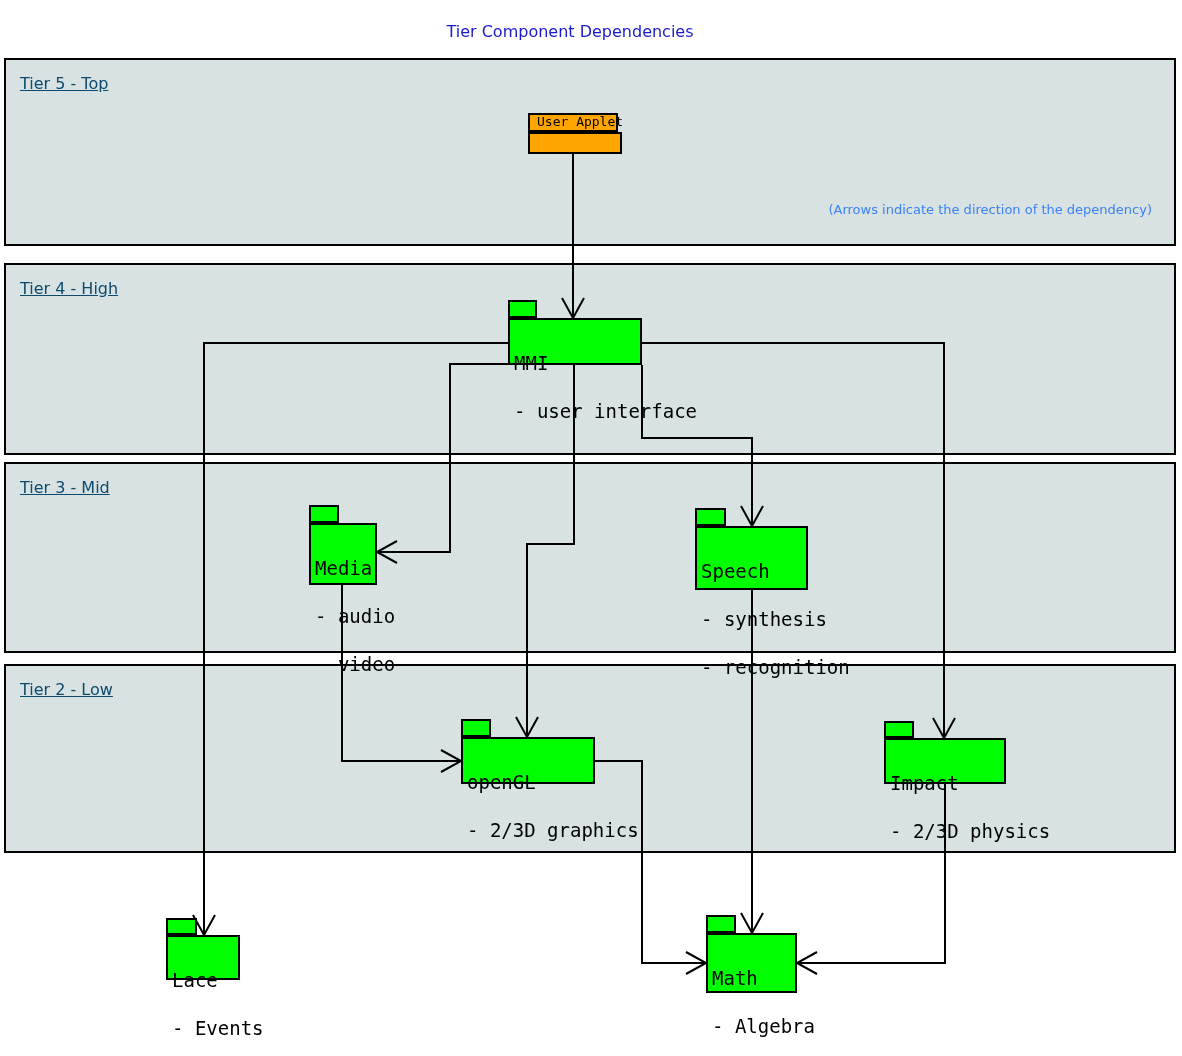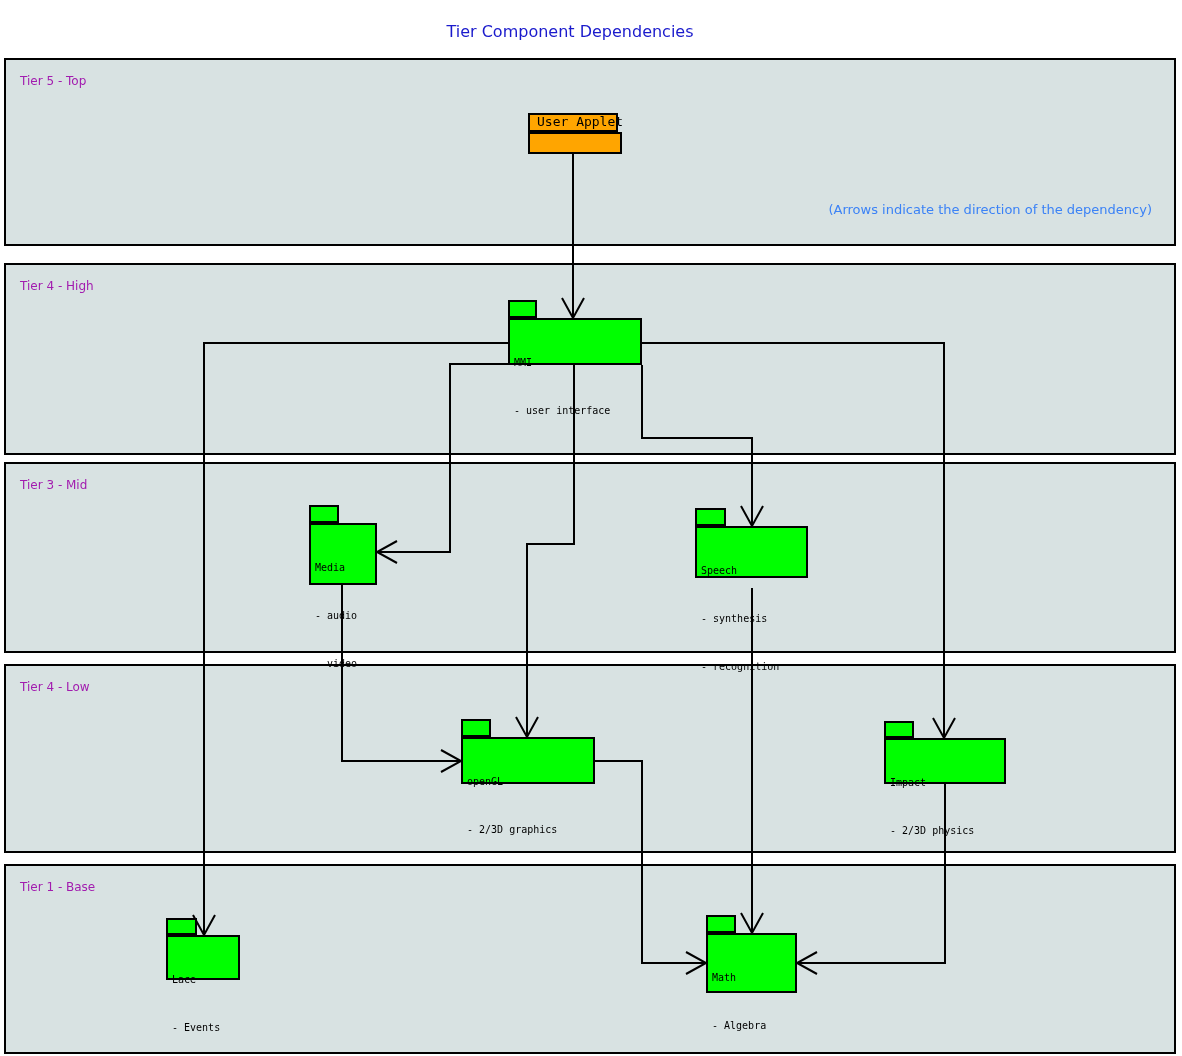--- a/index.html
+++ b/index.html
@@ -23,22 +23,23 @@
   .tier {
     position: absolute;
     left: 4px;
     width: 1172px;
     background: #d8e2e2;
     border: 2px solid #000;
   }
   .tier-label {
     position: absolute;
     left: 14px; top: 14px;
-    font-size: 12px;
-    color: #a21caf;
+    font-size: 16px;
+    color: #0c4a6e;
+    text-decoration: underline;
   }
   .note {
     position: absolute;
     top: 202px;
     right: 30px;
     font-size: 13px;
     color: #3b82f6;
   }
   .pkg { position: absolute; }
   .pkg-tab {
@@ -46,21 +47,21 @@
     left: 0; top: 0;
     background: #00ff00;
     border: 2px solid #000;
   }
   .pkg-body {
     position: absolute;
     left: 0;
     background: #00ff00;
     border: 2px solid #000;
     font-family: "DejaVu Sans Mono", monospace;
-    font-size: 10px;
+    font-size: 19px;
     line-height: 16px;
     color: #000;
     padding: 3px 4px;
     white-space: pre;
   }
   .applet-name {
     position: absolute;
     background: #ffa500;
     border: 2px solid #000;
     font-family: "DejaVu Sans Mono", monospace;
@@ -95,24 +96,21 @@
   <div class="tier" style="top:58px;height:188px;">
     <div class="tier-label">Tier 5 - Top</div>
   </div>
   <div class="tier" style="top:263px;height:192px;">
     <div class="tier-label">Tier 4 - High</div>
   </div>
   <div class="tier" style="top:462px;height:191px;padding-left:44px;">
     <div class="tier-label">Tier 3 - Mid</div>
   </div>
   <div class="tier" style="top:664px;height:189px;">
-    <div class="tier-label">Tier 4 - Low</div>
-  </div>
-  <div class="tier" style="top:864px;height:190px;">
-    <div class="tier-label">Tier 1 - Base</div>
+    <div class="tier-label">Tier 2 - Low</div>
   </div>
 
   <div class="note">(Arrows indicate the direction of the dependency)</div>
 
   <svg class="wires" width="1182" height="1056">
     <path d="M573 154 V318 M562 298 L573 318 L584 298"></path>
     <path d="M508 343 H204 V935 M193 915 L204 935 L215 915"></path>
     <path d="M642 343 H944 V738 M933 718 L944 738 L955 718"></path>
     <path d="M508 364 H450 V552 H377 M397 541 L377 552 L397 563"></path>
     <path d="M574 365 V544 H527 V737 M516 717 L527 737 L538 717"></path>
@@ -138,21 +136,21 @@
     <div class="pkg-tab" style="width:30px;height:18px;"></div>
     <div class="pkg-body" style="top:18px;width:68px;height:62px;">
       <div>Media</div>
       <div>- audio</div>
       <div>- video</div>
     </div>
   </div>
 
   <div class="pkg" style="left:695px;top:508px;">
     <div class="pkg-tab" style="width:31px;height:18px;"></div>
-    <div class="pkg-body" style="top:18px;width:113px;height:52px;">
+    <div class="pkg-body" style="top:18px;width:113px;height:64px;">
       <div>Speech</div>
       <div>- synthesis</div>
       <div>- recognition</div>
     </div>
   </div>
 
   <div class="pkg" style="left:461px;top:719px;">
     <div class="pkg-tab" style="width:30px;height:18px;"></div>
     <div class="pkg-body" style="top:18px;width:134px;height:47px;">
       <div>openGL</div>

